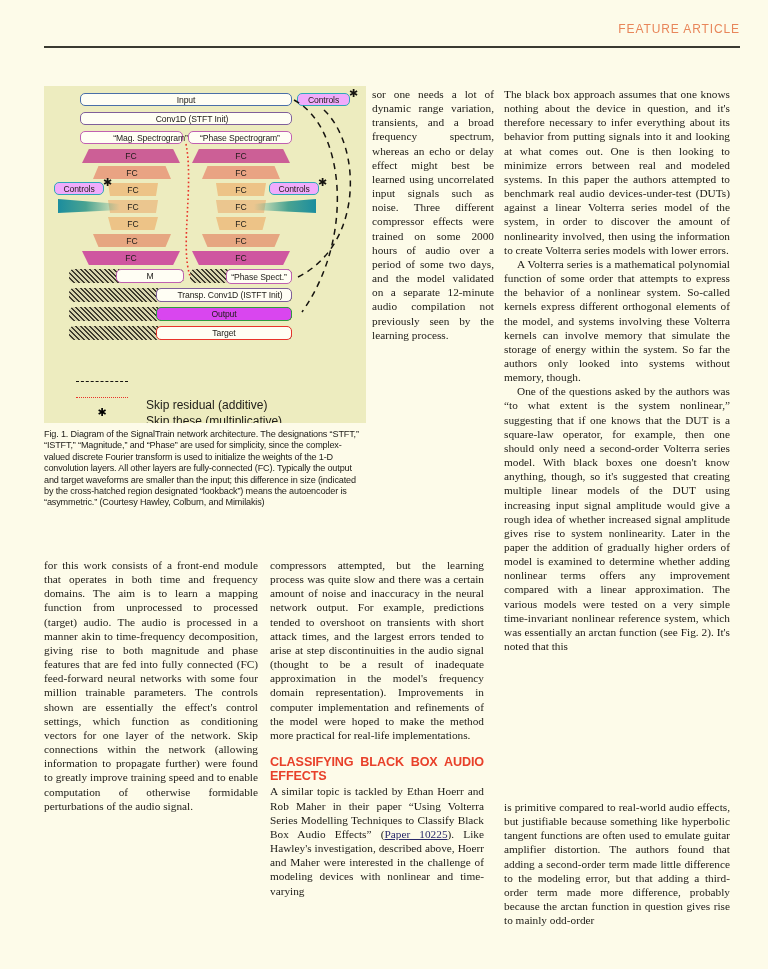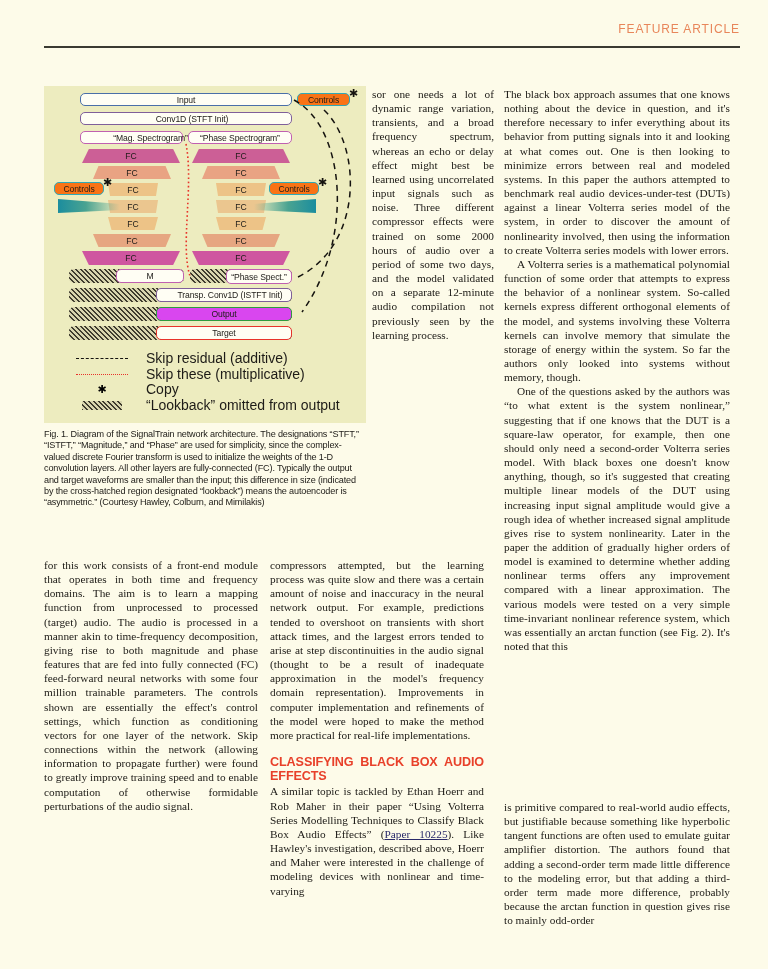--- a/index.html
+++ b/index.html
@@ -82,21 +82,21 @@
     color: #1d1b17;
     white-space: nowrap;
     letter-spacing: -0.1px;
   }
   .rnd {
     border-radius: 5px;
   }
   .b-input   { border: 1.7px solid #4a6fa8; background: #fffef4; }
   .b-conv    { border: 1.7px solid #7f5f9a; background: #fffef4; padding-left: 12px; }
   .b-spec    { border: 1.7px solid #c060b0; background: #fffef4; }
-  .b-ctrl    { border: 1.7px solid #2fa8b8; background: #f97316; }
+  .b-ctrl    { border: 1.7px solid #2fa8b8; background: #f0abfc; }
   .b-out     { border: 1.7px solid #2f9b3f; background: #d946ef; }
   .b-tgt     { border: 1.7px solid #e8332a; background: #fffef4; }
 
   
   .fc {
     position: absolute;
     display: flex;
     align-items: center;
     justify-content: center;
     font-family: "Liberation Sans", sans-serif;
@@ -149,22 +149,23 @@
     font-family: "Liberation Serif", serif;
     font-size: 11px;
     color: #15130f;
     line-height: 1;
   }
 
   .legend {
     position: absolute;
     left: 14px;
     font-family: "Liberation Sans", sans-serif;
-    font-size: 14px;
+    font-size: 12px;
     color: #1d1b17;
+    margin-top: 48px;
   }
   .legend-row {
     position: absolute;
     display: flex;
     align-items: center;
     gap: 0;
     left: 0;
   }
   .legend-glyph {
     width: 88px;

